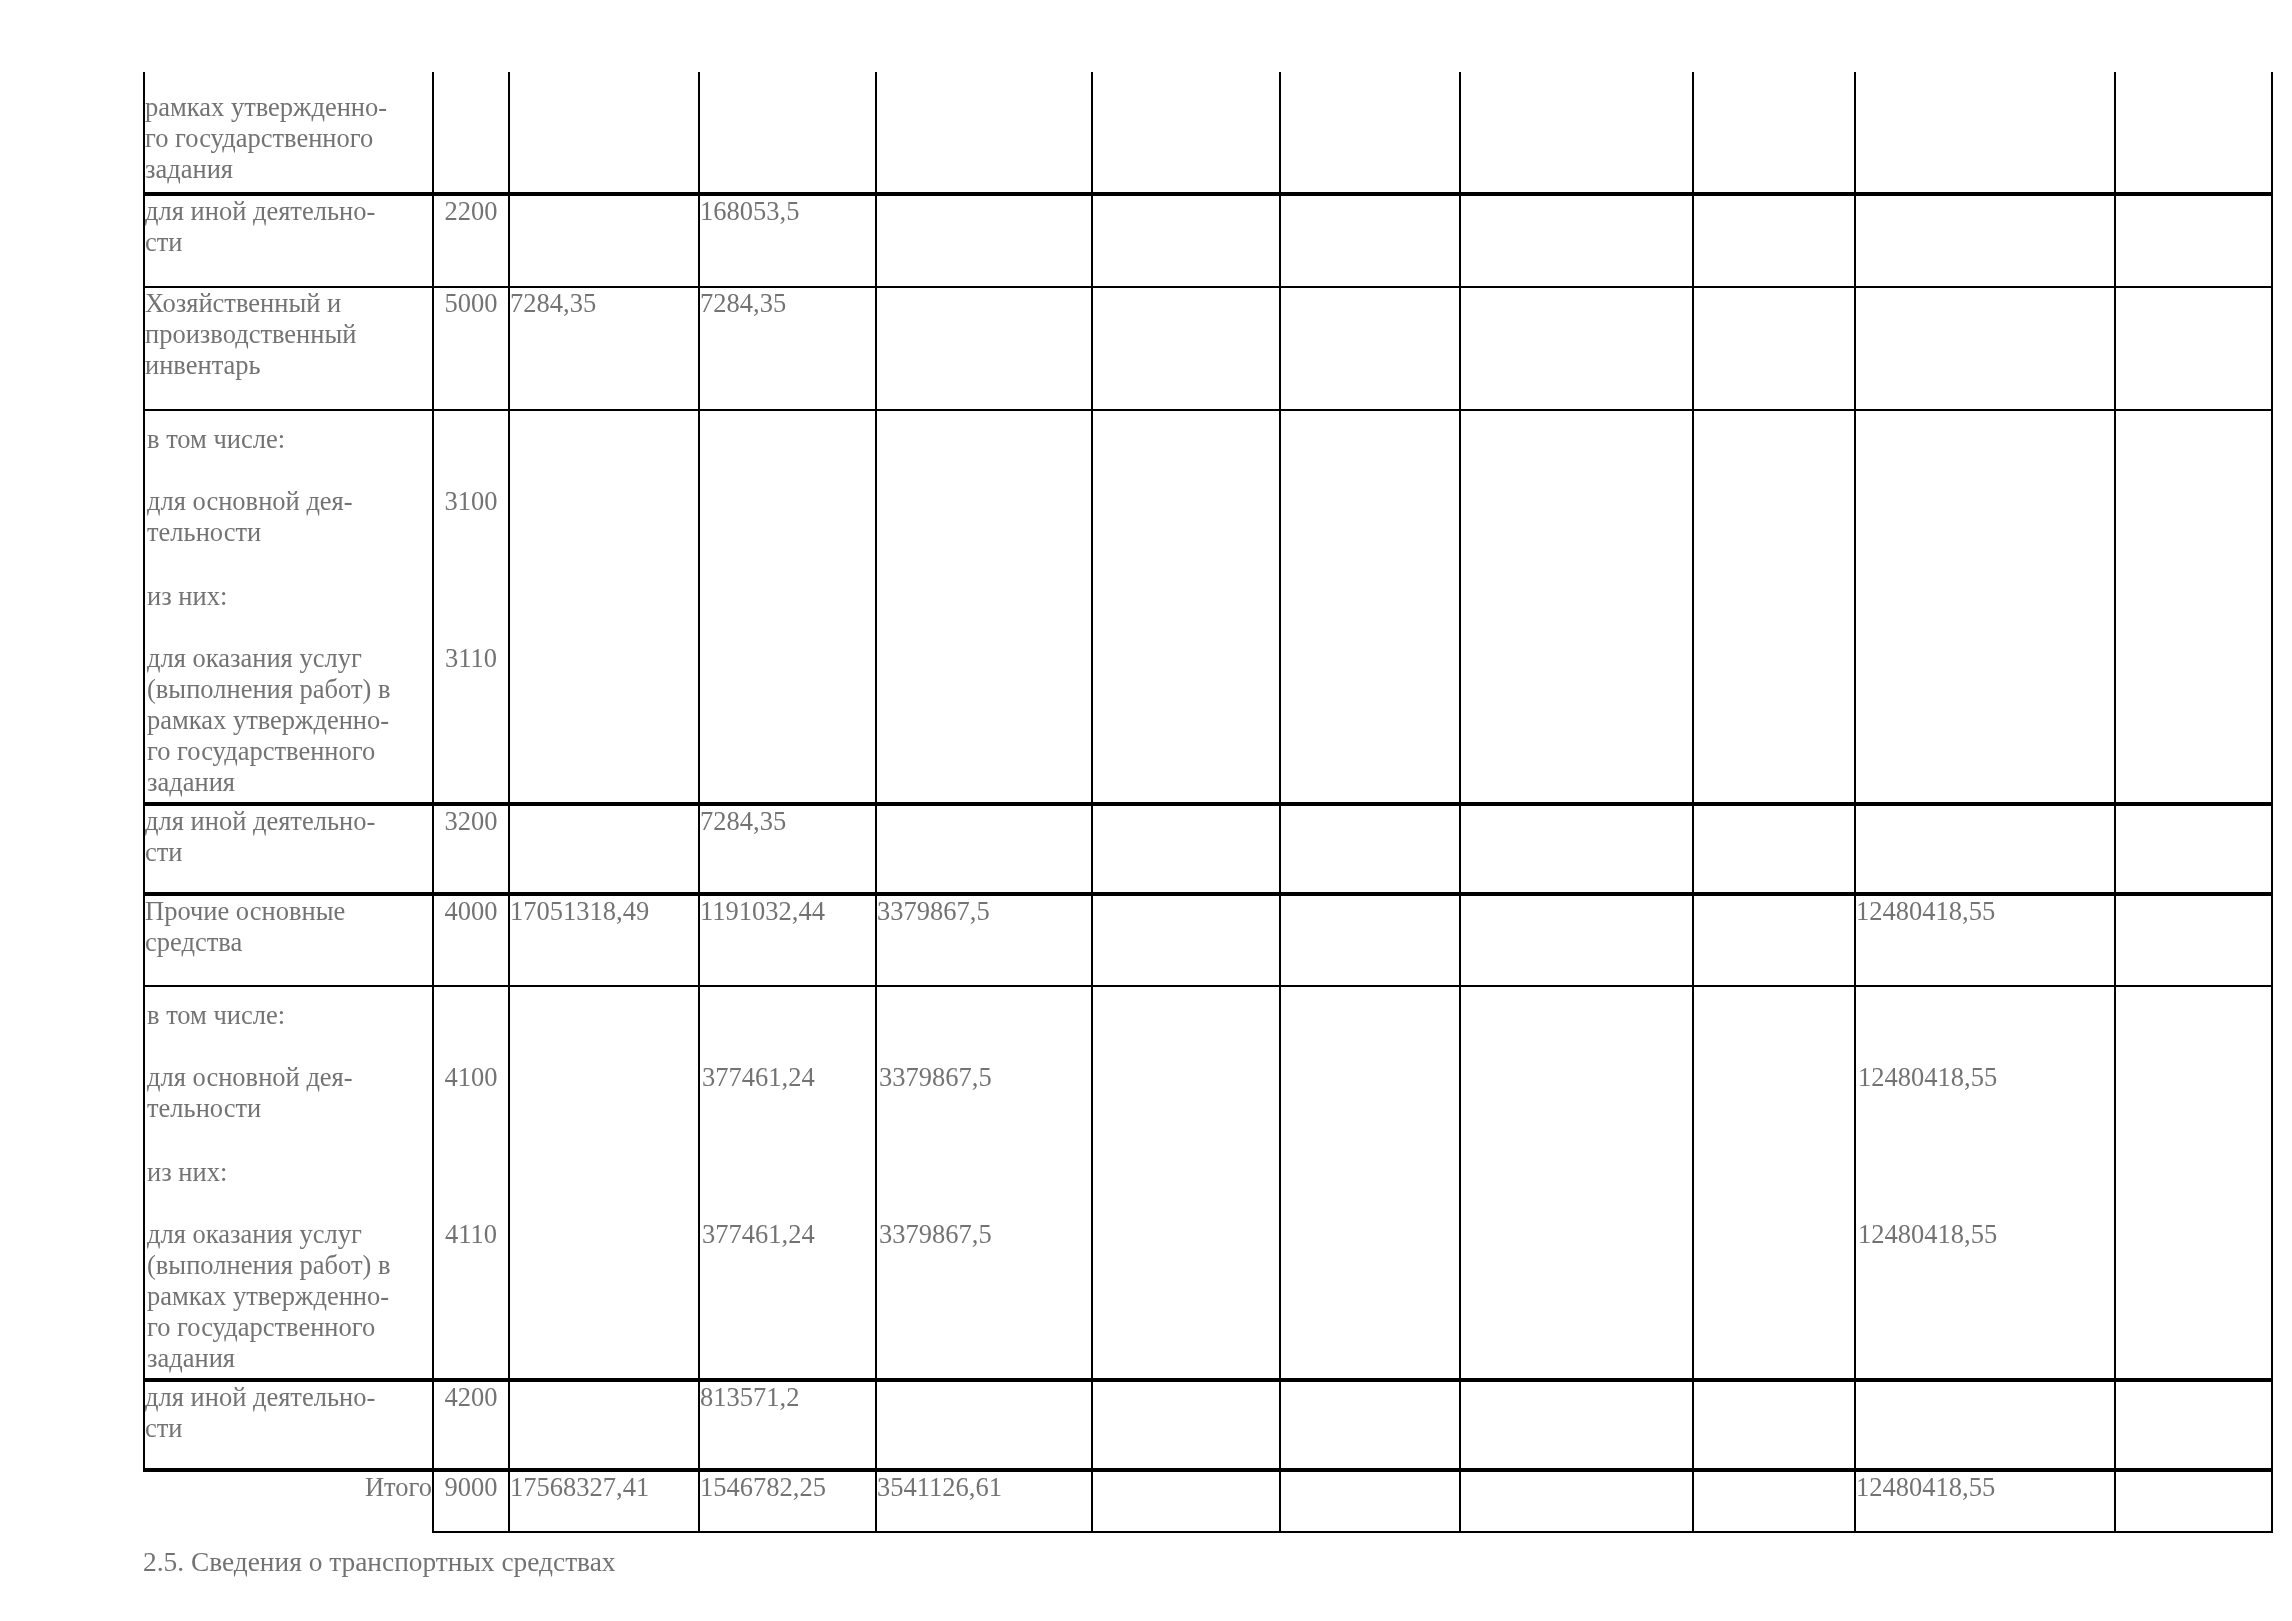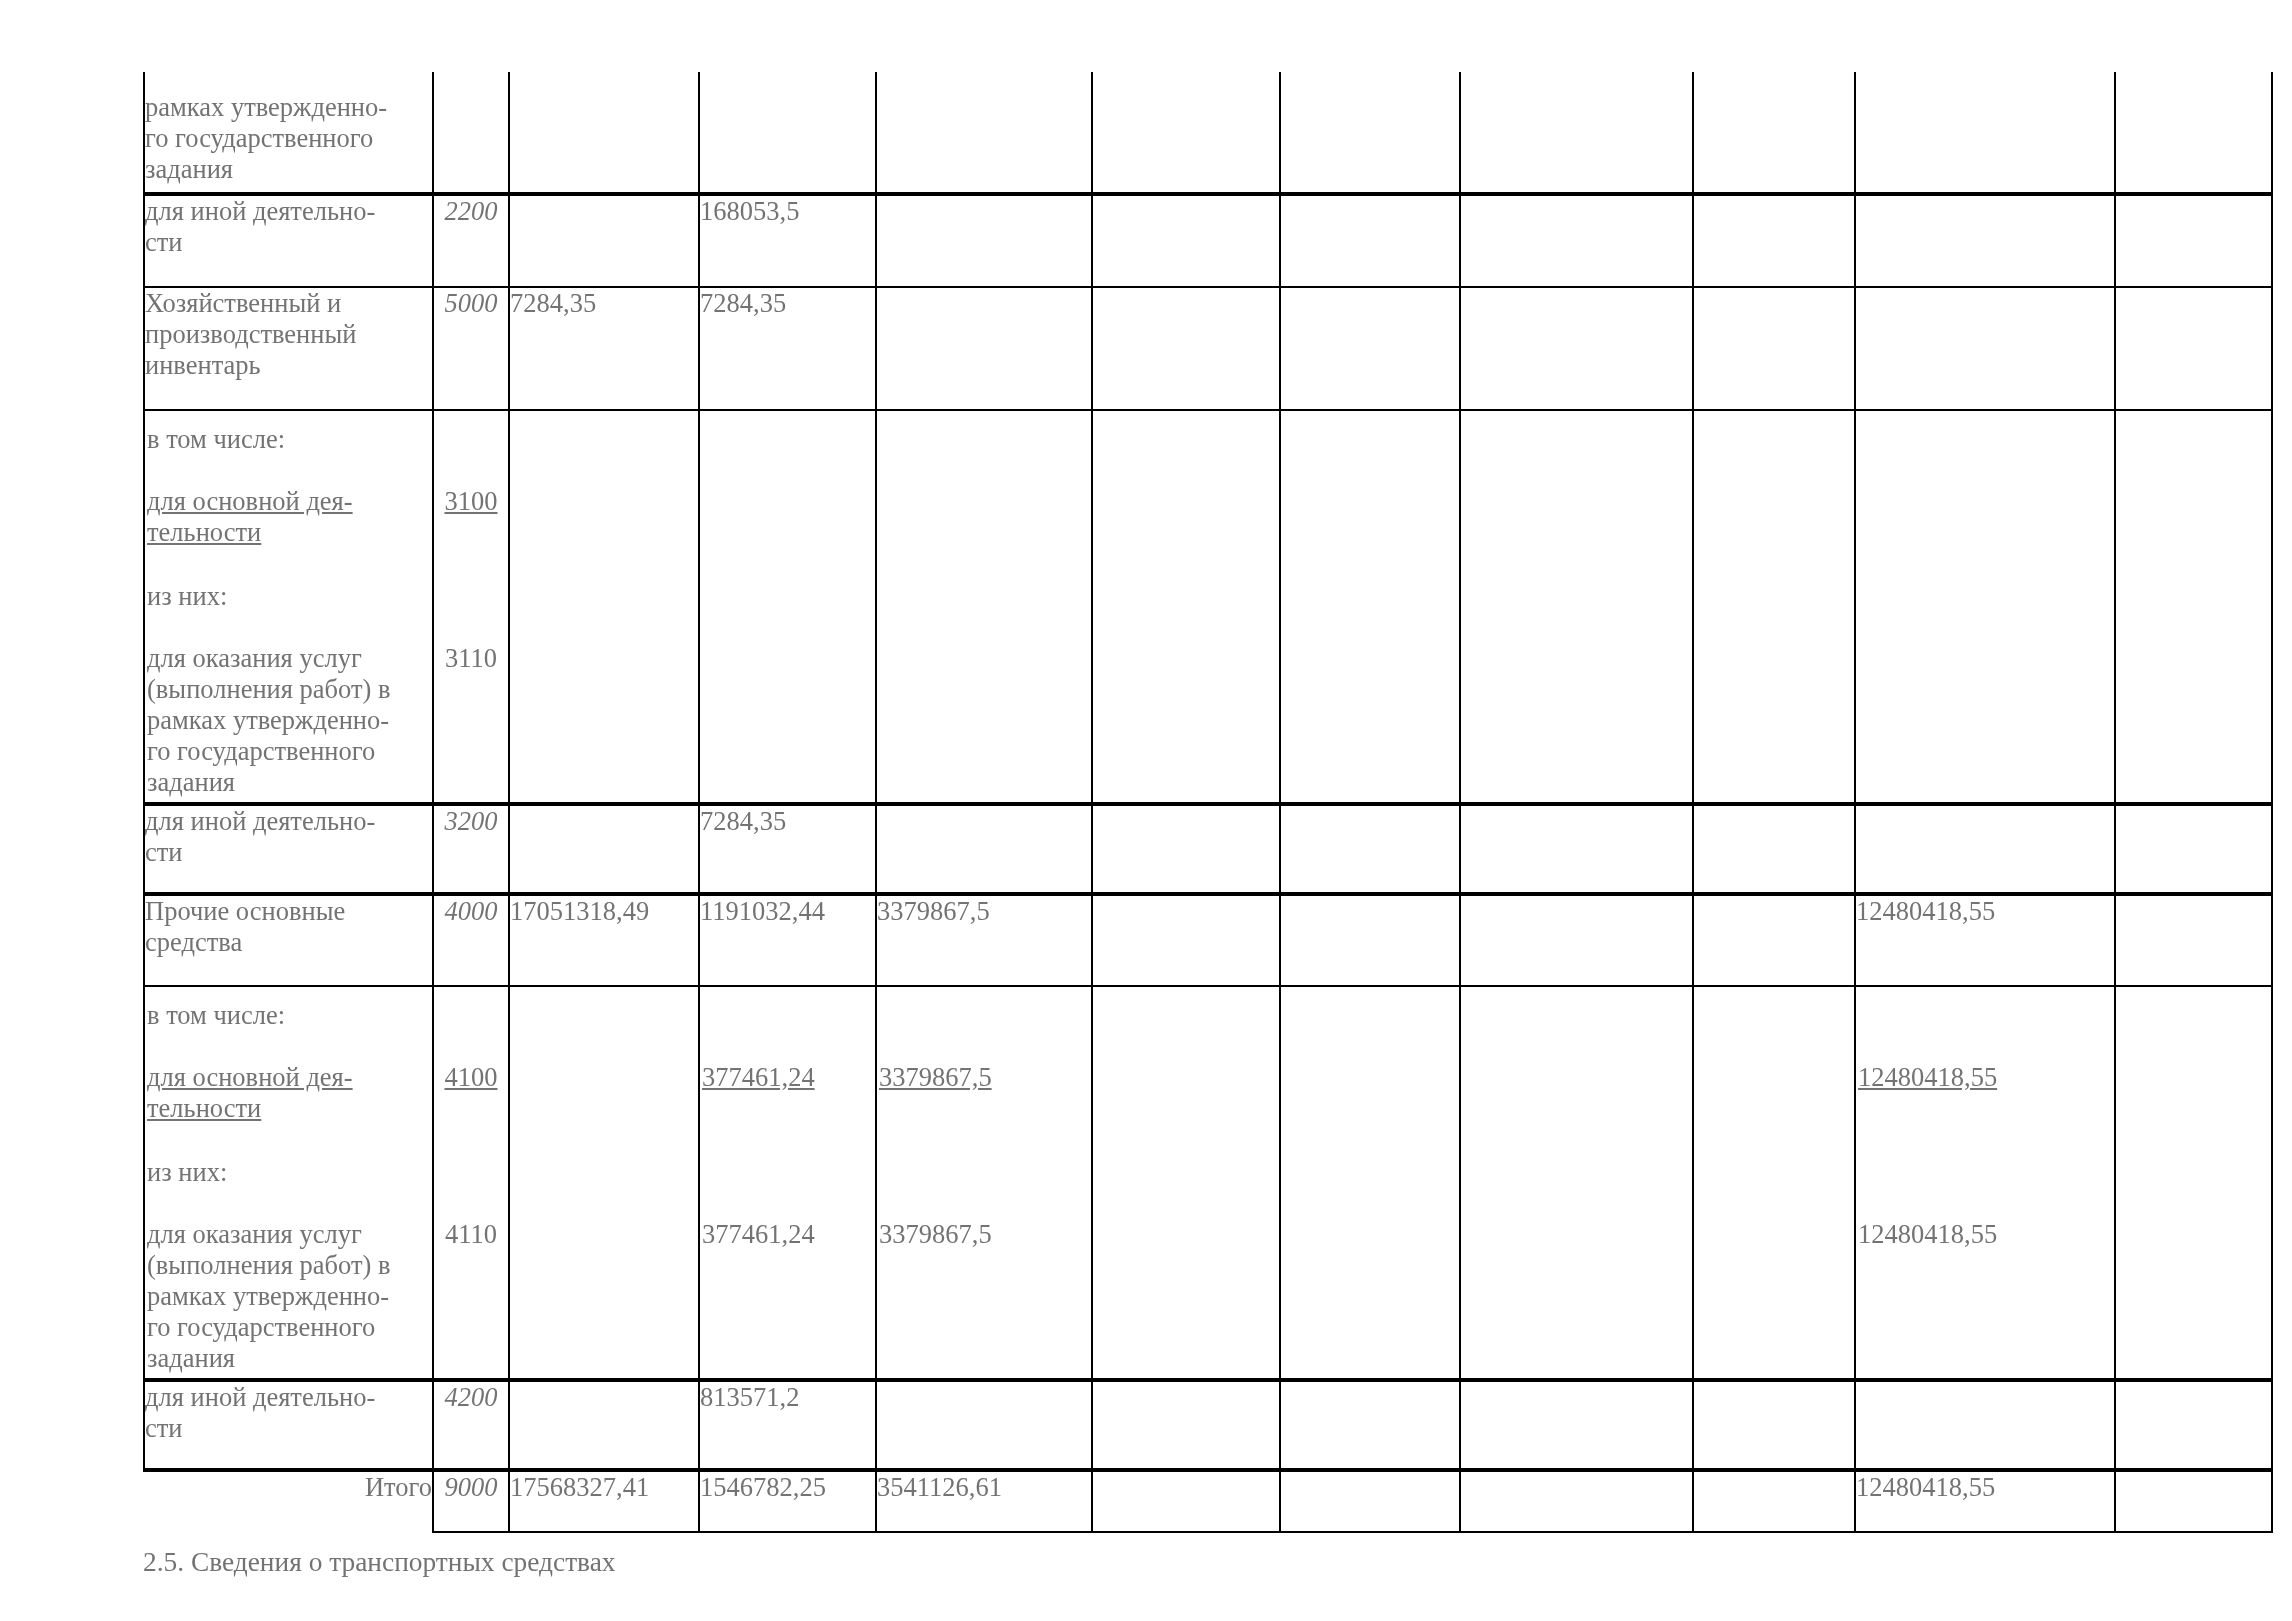--- a/index.html
+++ b/index.html
@@ -34,39 +34,39 @@
   tr.r2 { height: 93px;  }
   tr.r3 { height: 123px; margin-top: 20px; }
   tr.r4 { height: 394px; }
   tr.r5 { height: 90px;  }
   tr.r6 { height: 92px;  }
   tr.r7 { height: 394px; }
   tr.r8 { height: 90px;  }
   tr.r9 { height: 62px;  }
   td.lbl  { padding: 12.7px 5.9px 0 9.8px; white-space: pre-line; }
   tr.r1 td.lbl { padding-top: 19.6px; }
-  td.code { text-align: center; padding-top: 12.7px; font-style: italic; }
+  td.code { text-align: center; padding-top: 12.7px; }
   td.val  { padding: 12.7px 3.9px 0 9.8px; }
   td.total-lbl {
     border-left: none !important;
     border-bottom: none !important;
     text-align: right;
     padding: 12.7px 8.8px 0 0;
   }
   td.mega { position: relative; }
   .blk {
     position: absolute;
     left: 2px;
     right: 3.9px;
     white-space: pre-line;
     line-height: 31px;
   }
   .blk.center { left: 0; right: 0; text-align: center; }
   .b1 { top: 12.7px; }
-  .b2 { top: 75px; text-decoration: underline; }
+  .b2 { top: 75px; }
   .b3 { top: 170px; }
   .b4 { top: 232px; }
   .caption {
     width: 2129px;
     margin: 13.7px 0 0 143px;
     text-align: left;
     font-size: 27.4px;
   }
 </style>
 </head>

